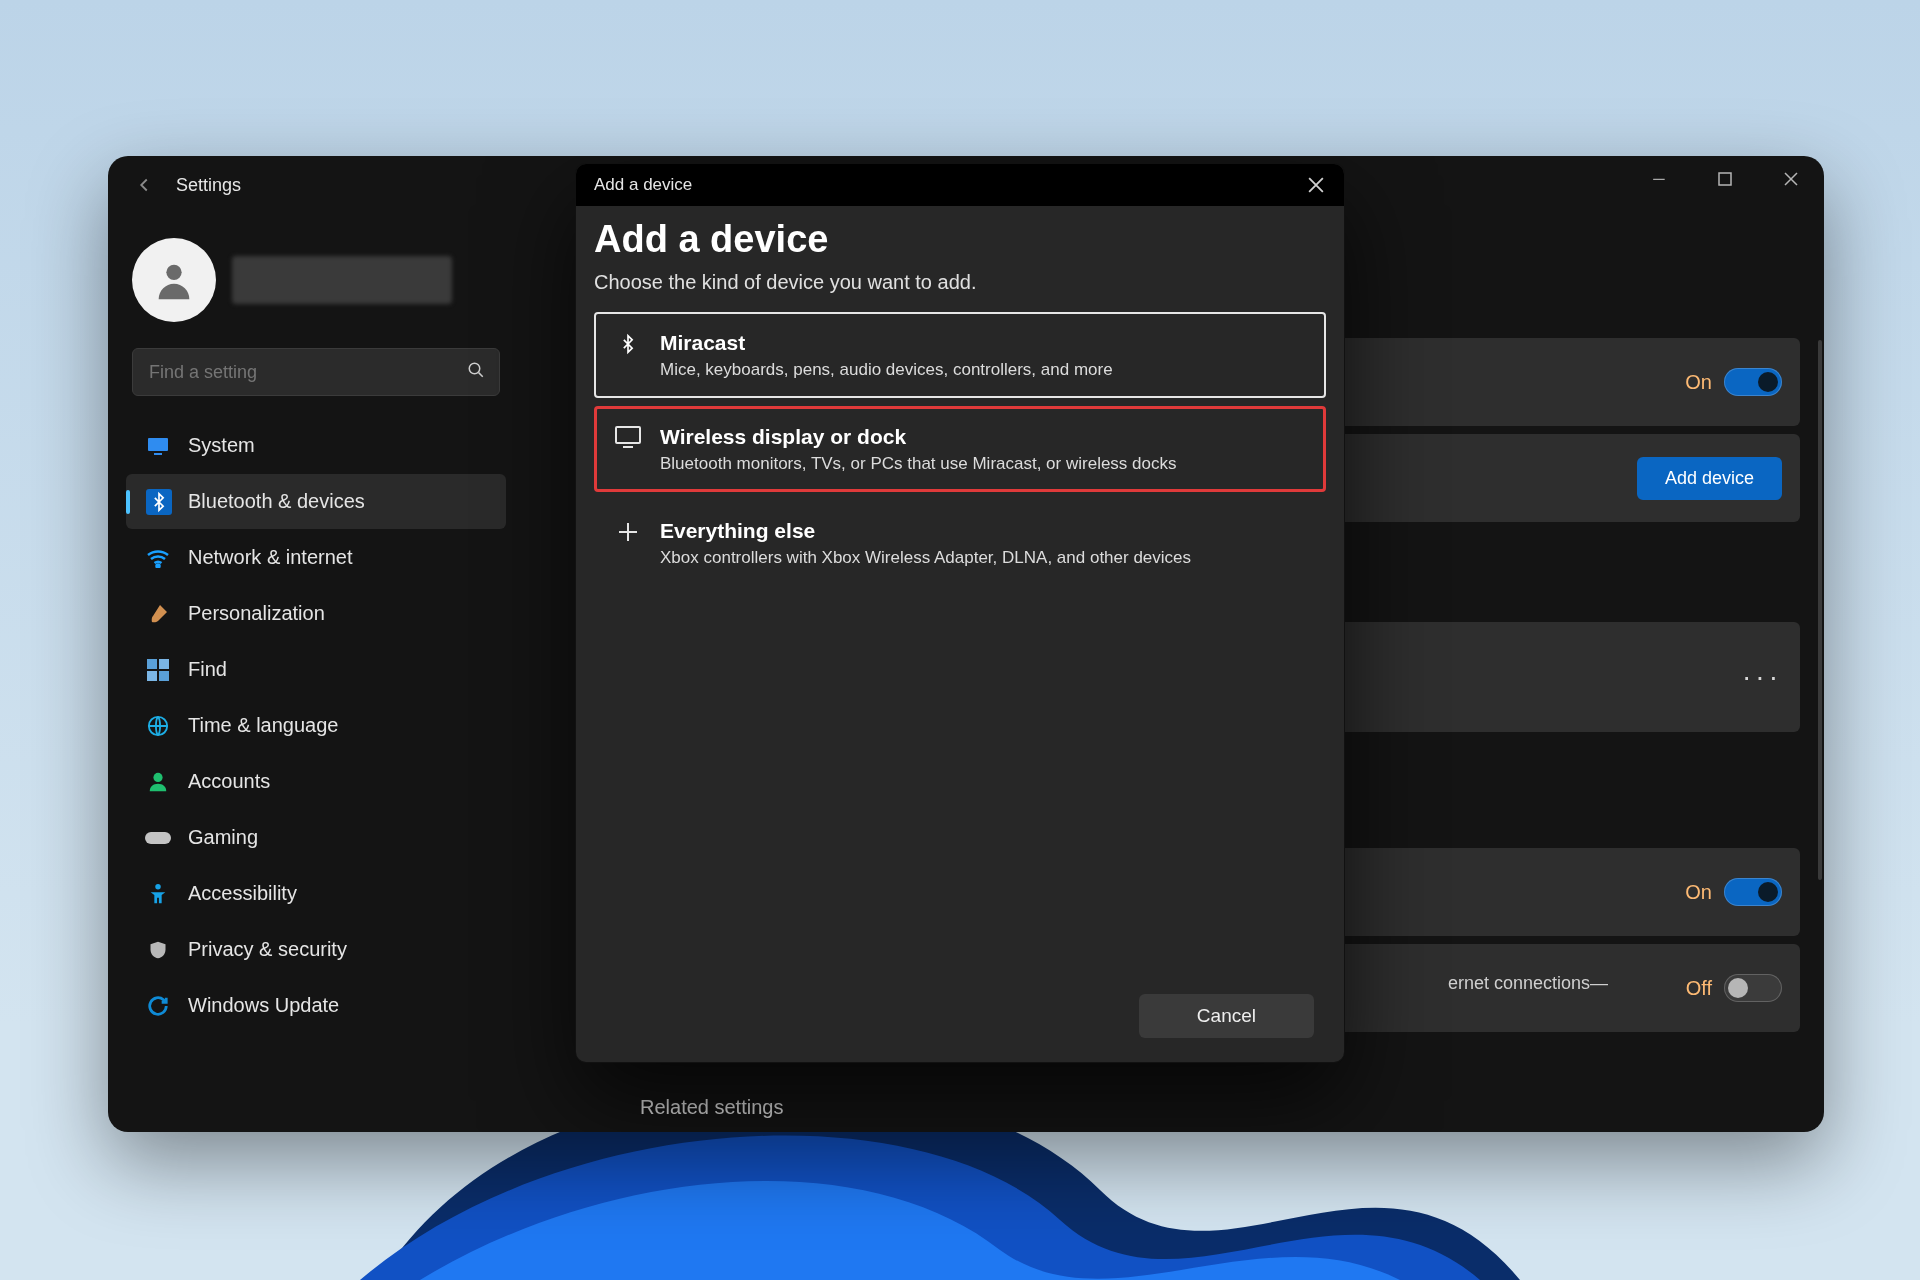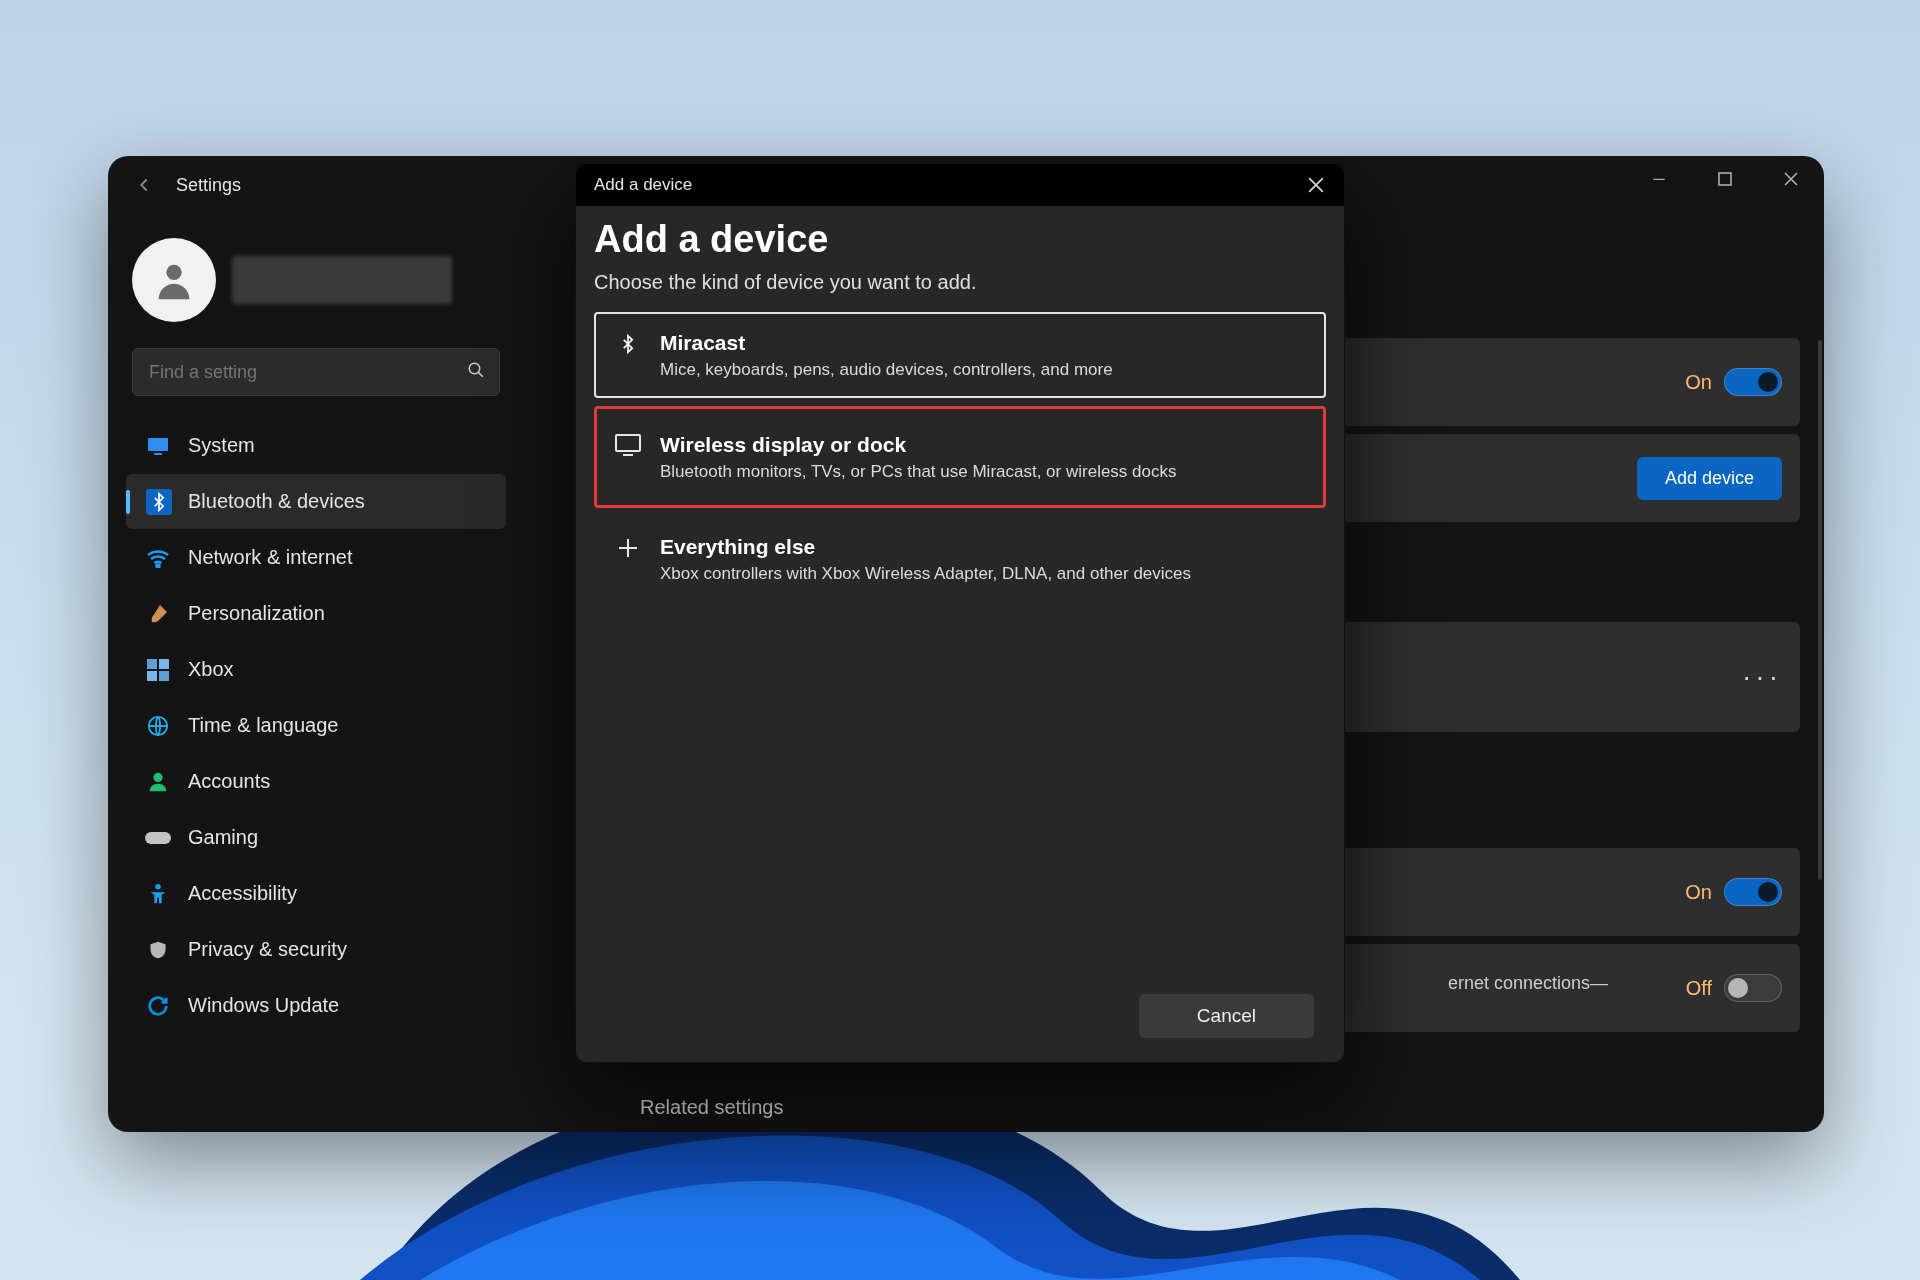--- a/index.html
+++ b/index.html
@@ -45,21 +45,21 @@
 
 .dialog{position:absolute;left:468px;top:8px;width:768px;height:898px;background:#272727;border-radius:10px;box-shadow:0 0 0 1px #111,0 40px 90px rgba(0,0,0,.7);}
 .dlg-titlebar{height:42px;background:#000;border-radius:10px 10px 0 0;display:flex;align-items:center;justify-content:space-between;padding:0 12px 0 18px;}
 .dlg-titlebar span{color:#e6e6e6;font-size:17px;}
 .dlg-close{color:#d0d0d0;width:32px;height:32px;display:flex;align-items:center;justify-content:center;}
 .dlg-body{padding:10px 18px 0;}
 .dlg-h1{color:#fff;font-size:38px;font-weight:600;margin:2px 0 10px;}
 .dlg-sub{color:#e0e0e0;font-size:20px;margin-bottom:18px;}
 .opt{display:flex;align-items:flex-start;padding:18px 12px;border-radius:4px;}
 .opt.focused{border:2px solid #e6e6e6;padding:16px 10px;margin:0 0 8px 0;}
-.opt.highlight{border:3px solid #e03a3a;padding:23px 9px;margin:0 0 8px 0;}
+.opt.highlight{border:3px solid #e03a3a;padding:15px 9px;margin:0 0 8px 0;}
 .opt-icon{width:44px;display:flex;justify-content:center;color:#e6e6e6;margin-right:10px;margin-top:2px;}
 .opt-title{color:#fff;font-size:21px;font-weight:600;line-height:26px;}
 .opt-desc{color:#dcdcdc;font-size:17px;margin-top:4px;}
 .dlg-cancel{position:absolute;right:30px;bottom:24px;background:#3a3a3a;color:#eee;border:none;border-radius:6px;font-size:19px;padding:11px 58px;}
 </style>
 </head>
 <body>
 
 <div class="wallpaper-wave">
 <svg viewBox="0 0 1920 290" preserveAspectRatio="none">
@@ -148,21 +148,21 @@
         </div>
         <div class="nav-item">
           <div class="nav-icon">
             <svg width="22" height="22" viewBox="0 0 22 22">
               <rect x="0" y="0" width="10" height="10" fill="#5aa0d8"></rect>
               <rect x="12" y="0" width="10" height="10" fill="#7bb6e5"></rect>
               <rect x="0" y="12" width="10" height="10" fill="#7bb6e5"></rect>
               <rect x="12" y="12" width="10" height="10" fill="#5aa0d8"></rect>
             </svg>
           </div>
-          <span class="nav-label">Xbox</span>
+          <span class="nav-label">Find</span>
         </div>
         <div class="nav-item">
           <div class="nav-icon">
             <svg width="22" height="22" viewBox="0 0 24 24" fill="none" stroke="#1daee5" stroke-width="2">
               <circle cx="12" cy="12" r="10"></circle>
               <path d="M2 12h20M12 2c3 3 3 17 0 20M12 2c-3 3-3 17 0 20"></path>
             </svg>
           </div>
           <span class="nav-label">Time &amp; language</span>
         </div>

